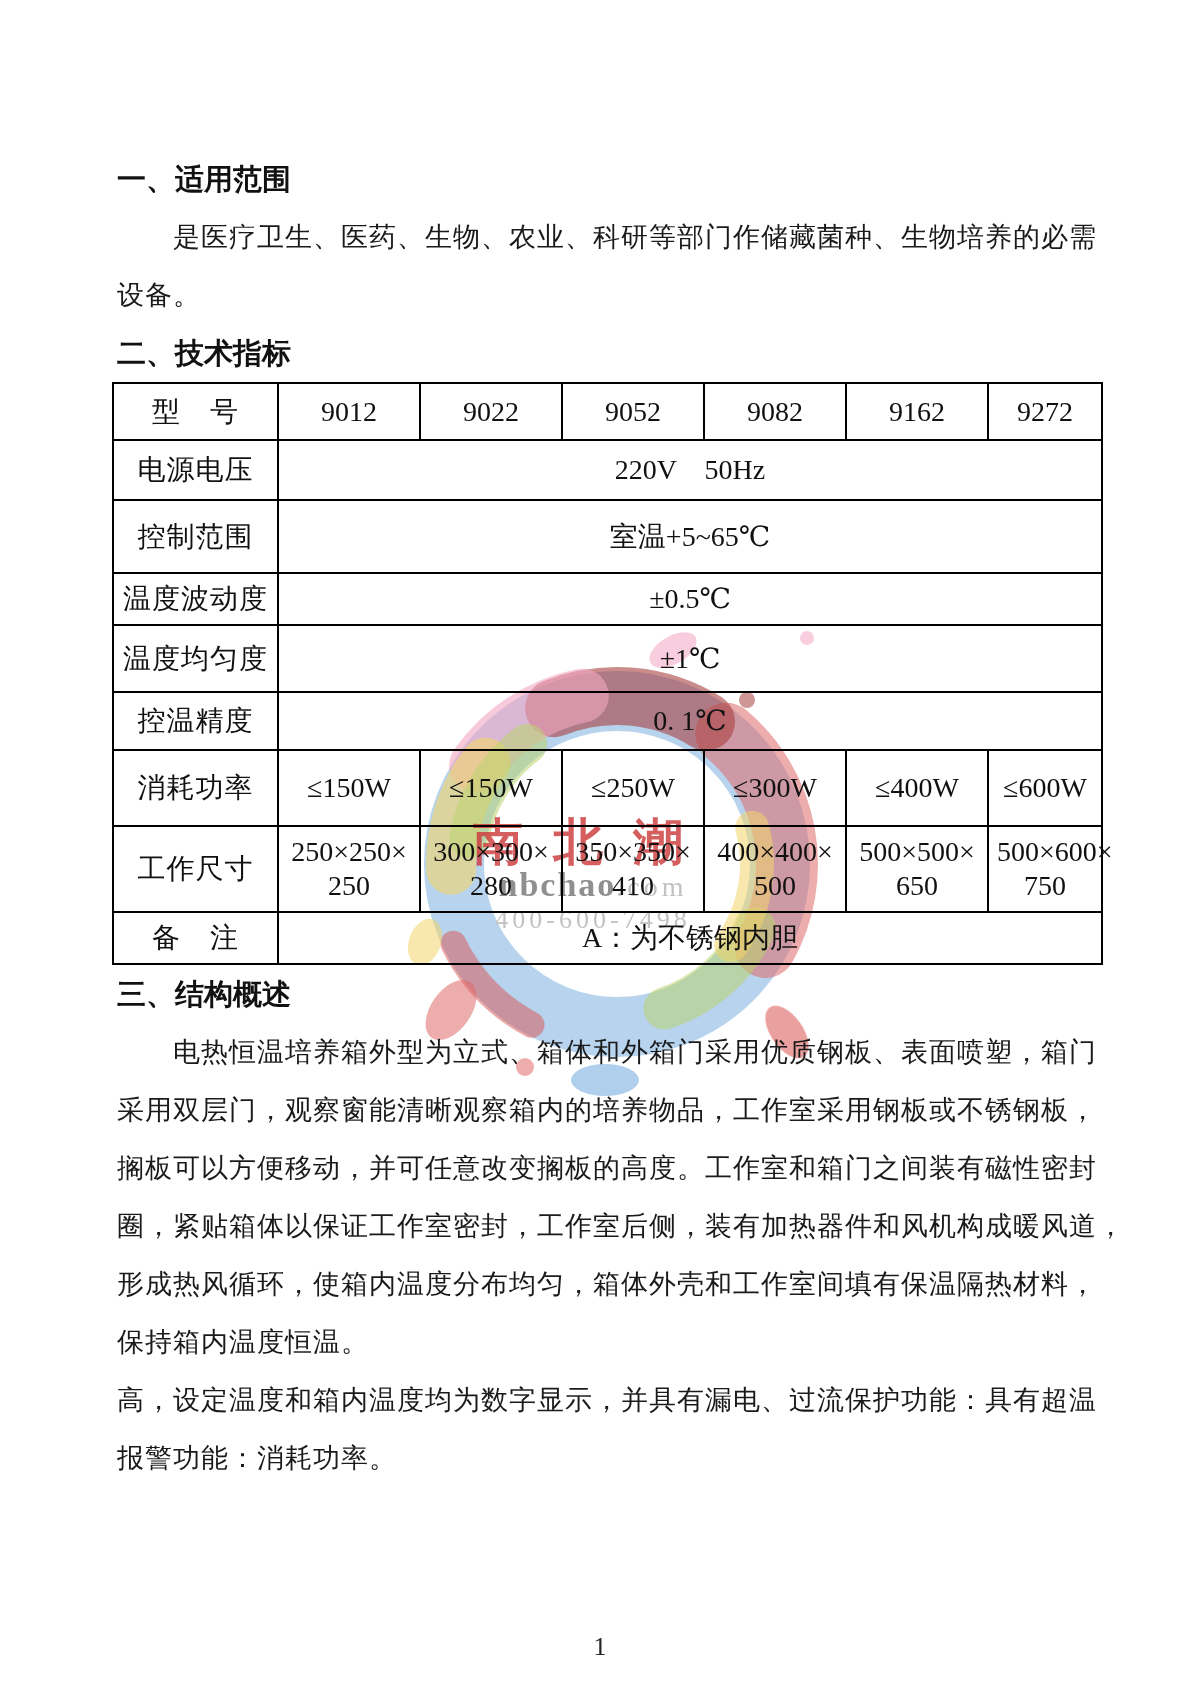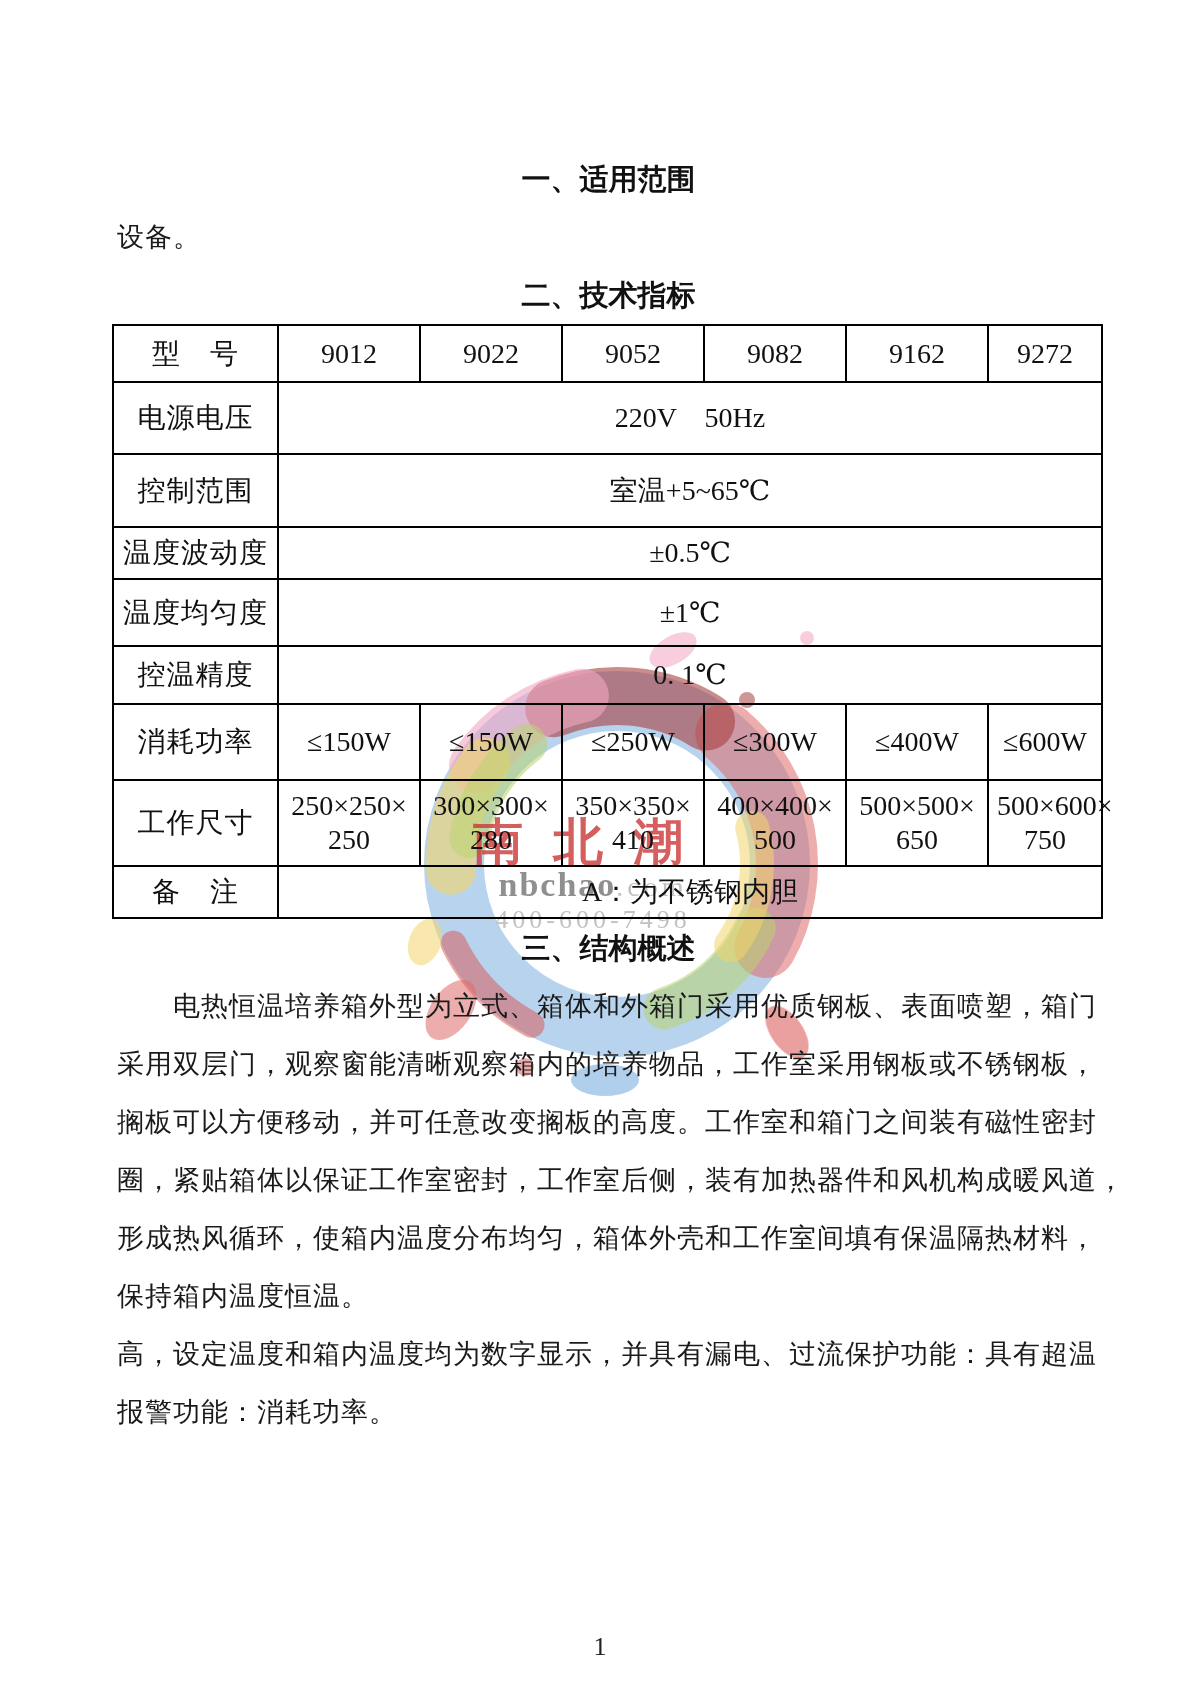--- a/index.html
+++ b/index.html
@@ -17,21 +17,21 @@
     position:absolute;left:355px;top:612px;width:500px;height:520px;
     z-index:0;pointer-events:none;
   }
   .watermark text{font-family:"Liberation Serif","DejaVu Serif",serif;}
   
   .content{
     position:absolute;left:117px;top:150px;width:983px;z-index:1;
   }
   .heading{
     font-family:"Liberation Sans","DejaVu Sans",sans-serif;
-    font-weight:bold;font-size:29px;line-height:58px;margin:0;color:#111;text-align:center;
+    font-weight:bold;font-size:29px;line-height:58px;margin:0;color:#111;
   }
   .para{margin:0;}
   .para .line{
     font-size:27px;line-height:58px;white-space:pre;color:#1a1a1a;
     letter-spacing:1px;
   }
   
   table.spec{
     border-collapse:collapse;table-layout:fixed;
     margin-left:-5px;width:989px;
@@ -84,20 +84,21 @@
       <tspan font-size="34" font-weight="bold" fill="#8f8f8f" letter-spacing="2">nbchao</tspan><tspan font-size="28" fill="#c2c2c2" letter-spacing="4">.com</tspan>
     </text>
     <text x="238" y="316" text-anchor="middle" font-size="26" fill="#c2c2c2" letter-spacing="4">400-600-7498</text>
   </svg>
 
   <div class="content">
 
     <h2 class="heading">一、适用范围</h2>
 
     <div class="para">
+        <div class="line">　　是医疗卫生、医药、生物、农业、科研等部门作储藏菌种、生物培养的必需</div>
         <div class="line">设备。</div>
       </div>
 
     <h2 class="heading">二、技术指标</h2>
 
     <table class="spec">
         <colgroup>
           <col style="width: 165px;">
           <col style="width: 142px;">
           <col style="width: 142px;">
@@ -109,21 +110,21 @@
         <tbody>
           <tr style="height: 57px;">
             <td class="rowlabel">型　号</td>
             <td>9012</td>
             <td>9022</td>
             <td>9052</td>
             <td>9082</td>
             <td>9162</td>
             <td>9272</td>
           </tr>
-          <tr style="height: 72px;">
+          <tr style="height: 60px;">
             <td class="rowlabel">电源电压</td>
             <td colspan="6">220V　50Hz</td>
           </tr>
           <tr style="height: 73px;">
             <td class="rowlabel">控制范围</td>
             <td colspan="6">室温+5~65℃</td>
           </tr>
           <tr style="height: 45px;">
             <td class="rowlabel">温度波动度</td>
             <td colspan="6">±0.5℃</td>

